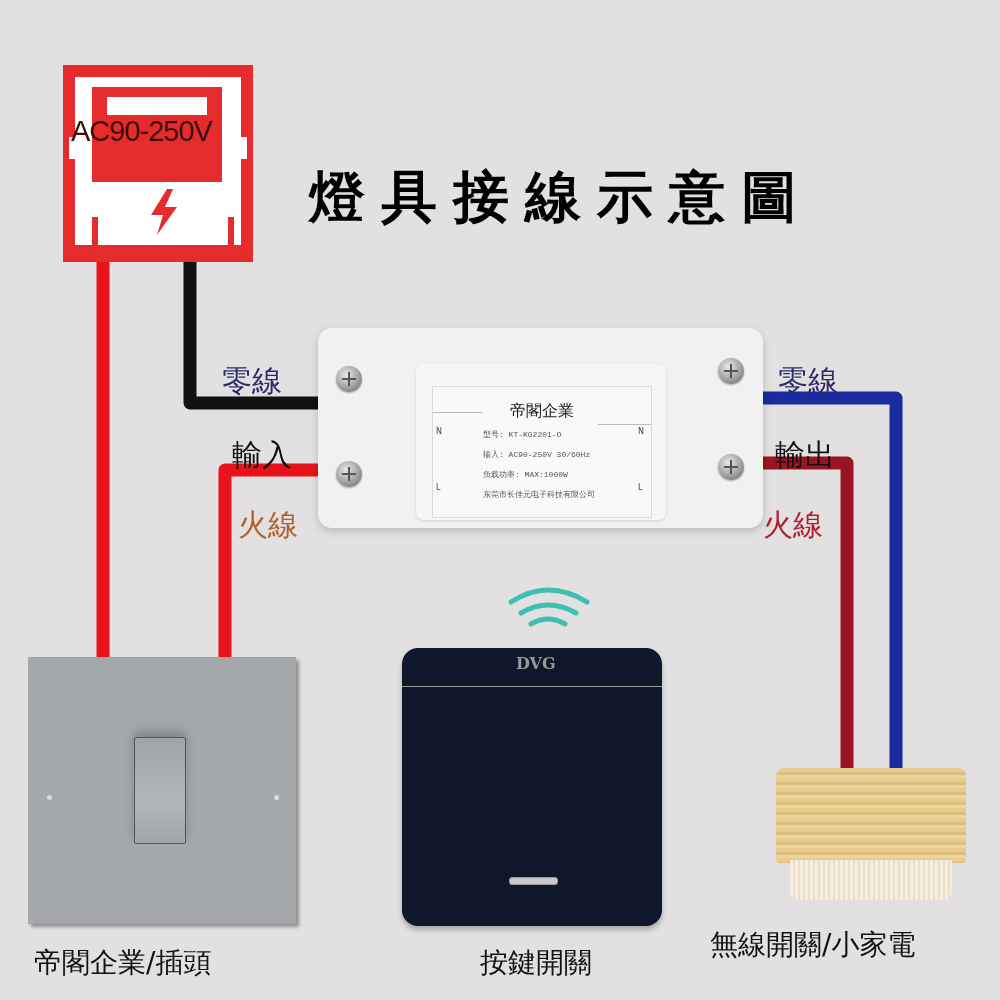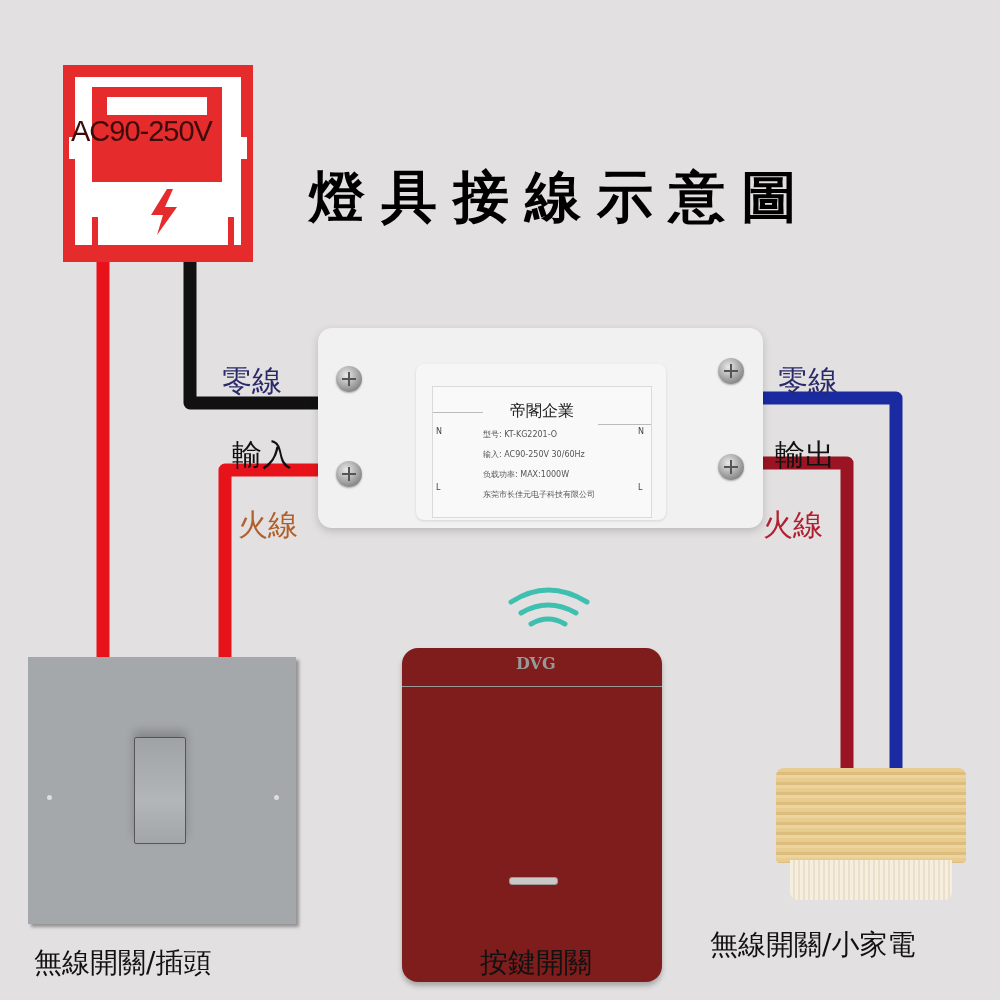--- a/index.html
+++ b/index.html
@@ -17,34 +17,34 @@
   .bolt{left:72px;top:112px;}
   
   .title{left:300px;top:160px;font-family:"DejaVu Serif",serif;font-weight:bold;font-size:56px;letter-spacing:16px;color:#000;white-space:nowrap;margin-left:9px;}
   
   .module{left:318px;top:328px;width:445px;height:200px;background:#f1f1f1;border-radius:14px;box-shadow:0 3px 8px rgba(0,0,0,.18);}
   .module-center{left:98px;top:-4px;width:250px;height:156px;background:#f6f6f6;border-radius:8px;box-shadow:0 1px 3px rgba(0,0,0,.12);margin-top:40px;}
   .label-plate{left:16px;top:22px;width:218px;height:130px;background:#f9f9f9;border:1px solid #dadada;}
   .brand{left:0;width:218px;top:14px;text-align:center;font-size:16px;color:#222;}
   .brand-line-l{left:0;top:25px;width:50px;height:1px;background:#bbb;}
   .brand-line-r{left:165px;top:37px;width:53px;height:1px;background:#bbb;}
-  .spec{left:50px;font-size:8px;color:#555;white-space:nowrap;}
+  .spec{left:50px;font-size:8px;color:#555;white-space:nowrap;font-family:Liberation Mono, monospace;}
   .screw{width:26px;height:26px;border-radius:50%;background:radial-gradient(circle at 40% 35%,#e9e9e9,#8c8c8c 70%,#666);box-shadow:0 1px 2px rgba(0,0,0,.3);}
   .screw::before,.screw::after{content:"";position:absolute;background:#555;}
   .screw::before{left:6px;top:12px;width:14px;height:2px;}
   .screw::after{left:12px;top:6px;width:2px;height:14px;}
   .terminal{font-size:8px;color:#444;}
   
   .wlabel{font-size:30px;white-space:nowrap;margin-top:21px;}
   
   .wswitch{left:28px;top:657px;width:268px;height:267px;background:#a5a8aa;box-shadow:3px 3px 3px rgba(0,0,0,.35);}
   .rocker{left:106px;top:80px;width:50px;height:105px;background:linear-gradient(#a0a3a5,#b3b6b8 60%,#a3a6a8);border:1px solid #555;border-radius:2px;box-shadow:0 -6px 10px rgba(0,0,0,.2);}
   .screwdot{width:5px;height:5px;border-radius:50%;background:#ddd;}
   
-  .wl{left:402px;top:648px;width:260px;height:334px;background:#7f1d1d;border-radius:16px;box-shadow:0 4px 5px rgba(0,0,0,.25);}
+  .wl{left:402px;top:648px;width:260px;height:278px;background:#0f172a;border-radius:16px;box-shadow:0 4px 5px rgba(0,0,0,.25);}
   .wl-bar{left:0;top:38px;width:260px;height:1px;background:#999;}
   .wl-logo{left:114px;top:6px;font-family:"DejaVu Serif",serif;font-weight:bold;font-size:16px;color:#999;}
   .wl-led{left:107px;top:229px;width:47px;height:6px;border-radius:3px;background:#c9c9c9;border:1px solid #999;}
   
   .lamp{left:776px;top:768px;width:190px;height:130px;}
   .lamp-wood{left:0;top:0;width:190px;height:95px;border-radius:8px 8px 4px 4px;background:repeating-linear-gradient(180deg,#e8cb8f 0 4px,#dcbd7e 4px 7px,#ecd49f 7px 10px);}
   .lamp-shade{left:14px;top:92px;width:162px;height:40px;background:repeating-linear-gradient(90deg,#f6efe0 0 3px,#e9dfca 3px 5px);border-radius:0 0 8px 8px;}
   .caption{font-size:28px;color:#111;white-space:nowrap;}
 </style>
 </head>
@@ -112,21 +112,21 @@
 <div class="abs wlabel" style="left:238px;top:484px;color:#b0602c">火線</div>
 <div class="abs wlabel" style="left:778px;top:340px;color:#2a2a6a">零線</div>
 <div class="abs wlabel" style="left:775px;top:414px;color:#111">輸出</div>
 <div class="abs wlabel" style="left:763px;top:484px;color:#b02030">火線</div>
 
 <div class="abs wswitch">
   <div class="abs rocker"></div>
   <div class="abs screwdot" style="left:19px;top:138px"></div>
   <div class="abs screwdot" style="left:246px;top:138px"></div>
 </div>
-<div class="abs caption" style="left:34px;top:944px">無線開關/插頭</div>
+<div class="abs caption" style="left:34px;top:944px">帝閣企業/插頭</div>
 
 <div class="abs wl">
   <div class="abs wl-logo">DVG</div>
   <div class="abs wl-bar"></div>
   <div class="abs wl-led"></div>
 </div>
 <div class="abs caption" style="left:480px;top:944px">按鍵開關</div>
 
 <div class="abs lamp">
   <div class="abs lamp-wood"></div>

